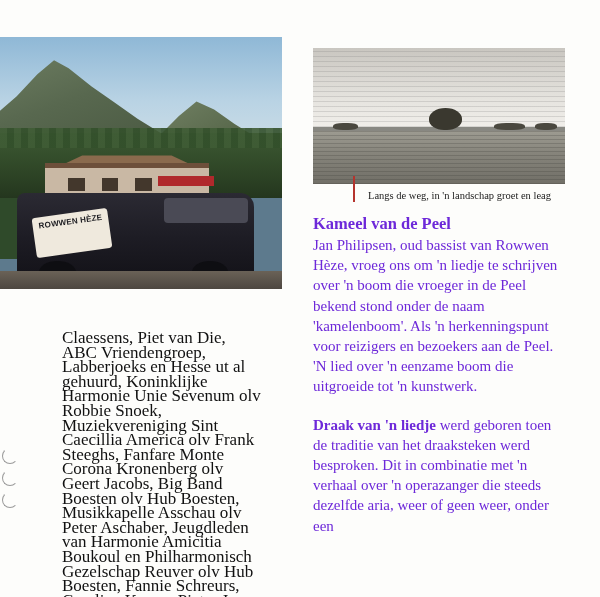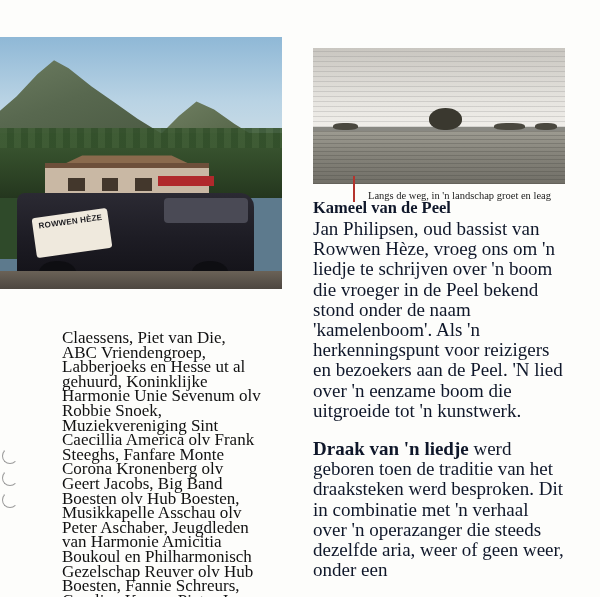--- a/index.html
+++ b/index.html
@@ -296,33 +296,33 @@
     position: absolute;
     left: 55px;
     top: 190px;
     width: 200px;
     font-size: 10.5px;
   }
 
   .article {
     position: absolute;
     left: 0;
-    top: 198px;
+    top: 214px;
     width: 252px;
-    color: #0f172a;
+    color: #6d28d9;
   }
   .art-title {
     font-family: "Liberation Serif", serif;
     font-weight: bold;
     font-size: 16.5px;
     line-height: 20px;
     margin: 0 0 1px 0;
   }
   .art-body {
-    font-size: 19px;
+    font-size: 15px;
     line-height: 20.2px;
     margin: 0;
     text-align: left;
   }
   .art-body + .art-body {
     margin-top: 18px;
   }
   .art-body b {
     font-weight: bold;
   }

